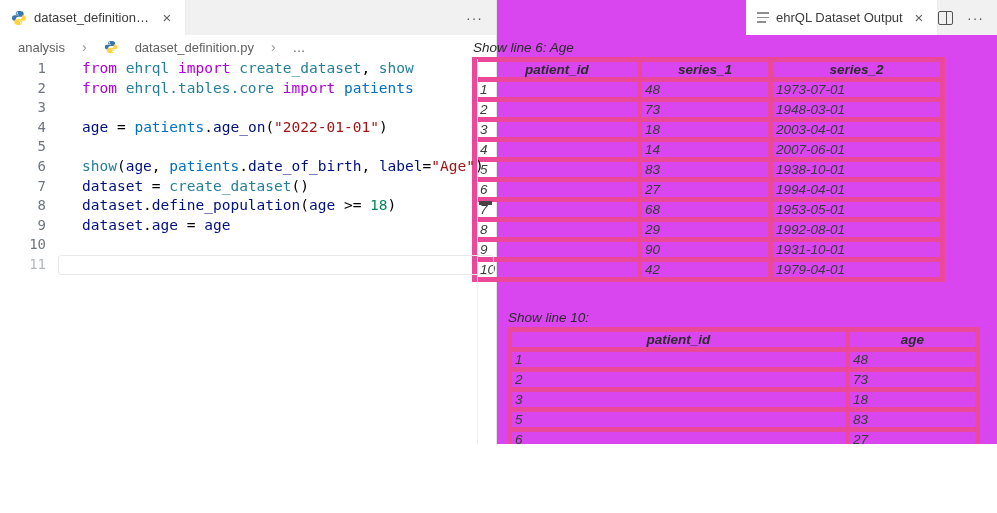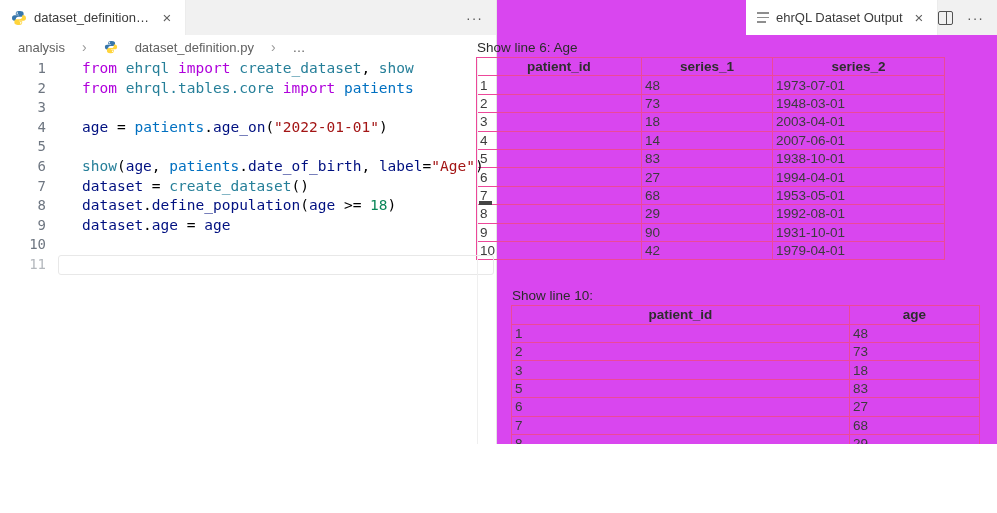--- a/index.html
+++ b/index.html
@@ -53,25 +53,25 @@
   .tk-var { color: var(--tk-var, #001080); }
   .tk-obj { color: var(--tk-obj, #0070C1); }
   .tk-str { color: var(--tk-str, #A31515); }
   .tk-num { color: var(--tk-num, #098658); }
   .tk-pl  { color: var(--tk-pl,  #000000); }
 
   .overview-ruler { position: absolute; top: 0; right: 0; bottom: 0; width: 19px; border-left: 1px solid #efefef; }
   .cursor-marker { position: absolute; left: 1px; right: 4px; top: 142px; height: 4px; background: #444444; }
 
   
-  .output { flex: 1; padding: 5px 17px 8px 12px; overflow: hidden; font-size: 13.5px; }
+  .output { flex: 1; padding: 5px 17px 8px 12px; overflow: hidden; font-size: 13.5px; font-style: italic; }
   .section-heading { font-size: 13.5px; color: #2b2b2b; line-height: 15px; margin: 0 0 2px 1px; }
   .section + .section { margin-top: 28px; margin-left: 35px; }
   table.out { border-collapse: collapse; width: 468px; table-layout: fixed; }
-  table.out th, table.out td { border: 1px solid #ec4899; height: 18.4px; padding: 0 3px; font-size: 13.5px; overflow: hidden; white-space: nowrap; }
+  table.out th, table.out td { border: 5px solid #ec4899; height: 18.4px; padding: 0 3px; font-size: 13.5px; overflow: hidden; white-space: nowrap; }
   table.out th { font-weight: bold; text-align: center; color: #2e2e2e; }
   table.out td { text-align: left; color: #3c3c3c; }
   .t0 col:nth-child(1) { width: 165px; } .t0 col:nth-child(2) { width: 131px; } .t0 col:nth-child(3) { width: 172px; }
   .t1 col:nth-child(1) { width: 338px; } .t1 col:nth-child(2) { width: 130px; }
 </style>
 </head>
 <body>
 
 <div class="workbench">
 

